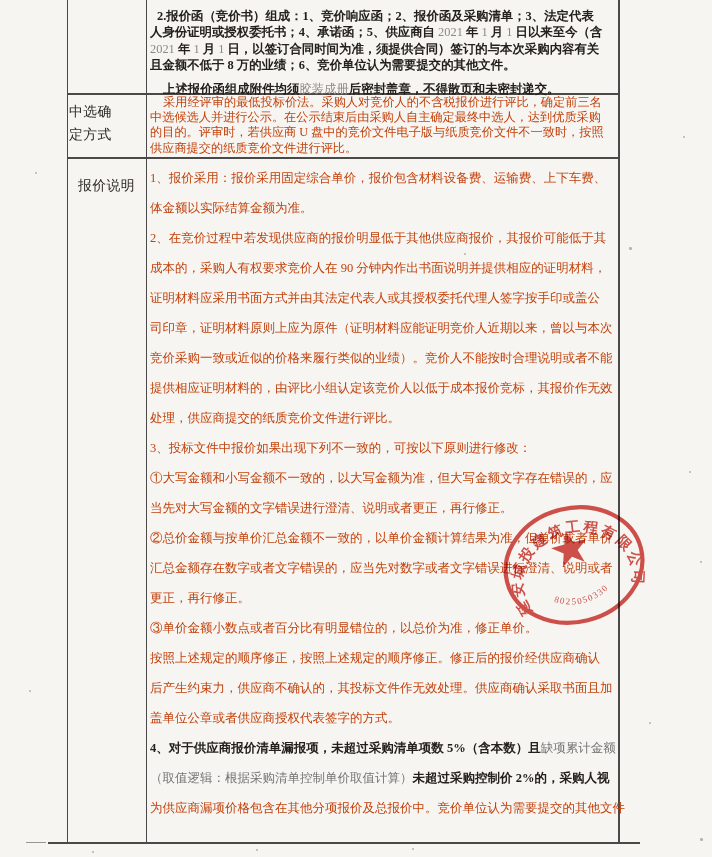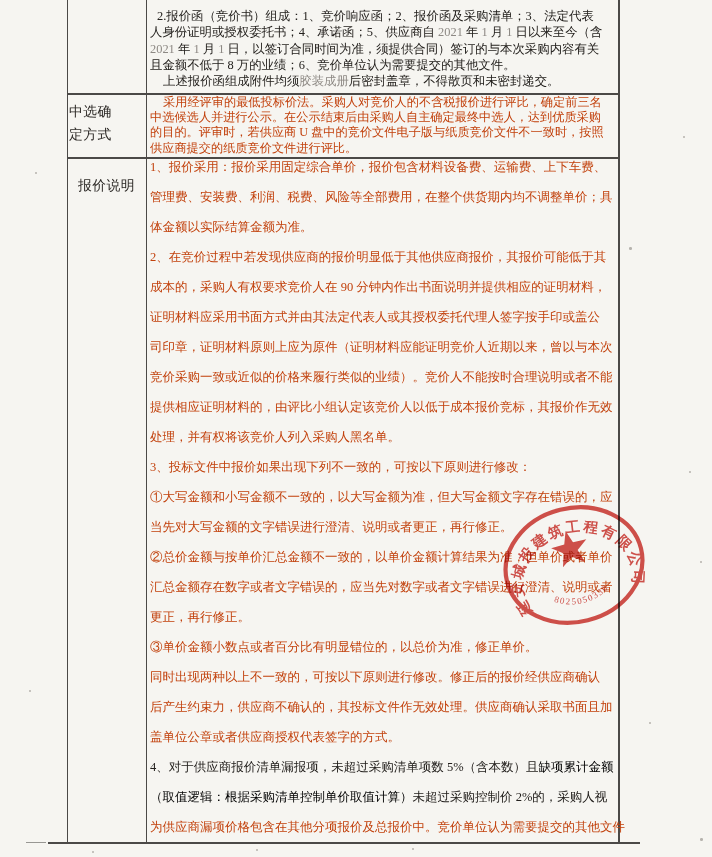--- a/index.html
+++ b/index.html
@@ -13,26 +13,26 @@
   .vline{position:absolute;top:0;width:1.5px;height:843px;background:#4b4947;}
   .hline{position:absolute;height:1.5px;background:#4b4947;}
   
   .label{position:absolute;color:#2b2825;letter-spacing:.5px;}
   .label-1{left:69px;top:100px;width:56px;font-size:13.8px;line-height:23px;}
   .label-2{left:67px;top:165px;width:79px;text-align:center;font-size:13.8px;margin-top:12px;}
   
   .content{position:absolute;left:150px;width:467px;}
   .c0{top:8px;font-size:12.4px;line-height:16.3px;}
   .c1{top:95px;font-size:12.2px;line-height:15.2px;}
-  .c2{top:152px;font-size:12.5px;line-height:30px;}
+  .c2{top:163px;font-size:12.5px;line-height:30px;}
   .tl{white-space:pre;}
   .sg-n{color:#c2410c;}
-  .sg-b{font-weight:400;color:#23201d;}
+  .sg-b{font-weight:700;color:#23201d;}
   .sg-g{color:#8d8984;}
-  .sg-m{color:#000000;}
+  .sg-m{color:#737373;}
   
   .stamp{
     position:absolute;left:499px;top:500px;width:150px;height:130px;
     transform:rotate(-14deg);
     mix-blend-mode:multiply;opacity:.88;
   }
   
   .sp{position:absolute;border-radius:50%;background:rgba(92,87,80,.42);}
   .dash{position:absolute;height:1.2px;background:rgba(75,73,70,.55);}
 </style>
@@ -50,47 +50,46 @@
   <div class="dash" style="top:842px;left:26px;width:20px"></div>
 
   <div class="label label-1">中选确定方式</div>
   <div class="label label-2">报价说明</div>
 
   <div class="content c0">
       <div class="tl" style="text-indent: 7px;"><span class="sg-b">2.报价函（竞价书）组成：1、竞价响应函；2、报价函及采购清单；3、法定代表</span></div>
       <div class="tl"><span class="sg-b">人身份证明或授权委托书；4、承诺函；5、供应商自 </span><span class="sg-g">2021</span><span class="sg-b"> 年 </span><span class="sg-g">1</span><span class="sg-b"> 月 </span><span class="sg-g">1</span><span class="sg-b"> 日以来至今（含</span></div>
       <div class="tl"><span class="sg-g">2021</span><span class="sg-b"> 年 </span><span class="sg-g">1</span><span class="sg-b"> 月 </span><span class="sg-g">1</span><span class="sg-b"> 日，以签订合同时间为准，须提供合同）签订的与本次采购内容有关</span></div>
       <div class="tl"><span class="sg-b">且金额不低于 8 万的业绩；6、竞价单位认为需要提交的其他文件。</span></div>
-      <div class="tl" style="text-indent: 13px;"><span class="sg-b">上述报价函组成附件均须</span><span class="sg-g">胶装成册</span><span class="sg-b">后密封盖章，不得散页和未密封递交。</span></div>
+      <div class="tl" style="text-indent: 13px; margin-top: 8px;"><span class="sg-b">上述报价函组成附件均须</span><span class="sg-g">胶装成册</span><span class="sg-b">后密封盖章，不得散页和未密封递交。</span></div>
     </div>
   <div class="content c1">
       <div class="tl" style="text-indent: 13px;"><span class="sg-n">采用经评审的最低投标价法。采购人对竞价人的不含税报价进行评比，确定前三名</span></div>
       <div class="tl"><span class="sg-n">中选候选人并进行公示。在公示结束后由采购人自主确定最终中选人，达到优质采购</span></div>
       <div class="tl"><span class="sg-n">的目的。评审时，若供应商 U 盘中的竞价文件电子版与纸质竞价文件不一致时，按照</span></div>
       <div class="tl"><span class="sg-n">供应商提交的纸质竞价文件进行评比。</span></div>
     </div>
   <div class="content c2">
       <div class="tl"><span class="sg-n">1、报价采用：报价采用固定综合单价，报价包含材料设备费、运输费、上下车费、</span></div>
-      <div class="tl"><span class="sg-n">管理费、安装费、利润、税费、风险等全部费用，在整个供货期内均不调整单价；具</span></div>
       <div class="tl"><span class="sg-n">体金额以实际结算金额为准。</span></div>
       <div class="tl"><span class="sg-n">2、在竞价过程中若发现供应商的报价明显低于其他供应商报价，其报价可能低于其</span></div>
       <div class="tl"><span class="sg-n">成本的，采购人有权要求竞价人在 90 分钟内作出书面说明并提供相应的证明材料，</span></div>
       <div class="tl"><span class="sg-n">证明材料应采用书面方式并由其法定代表人或其授权委托代理人签字按手印或盖公</span></div>
       <div class="tl"><span class="sg-n">司印章，证明材料原则上应为原件（证明材料应能证明竞价人近期以来，曾以与本次</span></div>
       <div class="tl"><span class="sg-n">竞价采购一致或近似的价格来履行类似的业绩）。竞价人不能按时合理说明或者不能</span></div>
       <div class="tl"><span class="sg-n">提供相应证明材料的，由评比小组认定该竞价人以低于成本报价竞标，其报价作无效</span></div>
-      <div class="tl"><span class="sg-n">处理，并有权将该竞价人列入采购人黑名单。</span></div>
+      <div class="tl"><span class="sg-n">处理，供应商提交的纸质竞价文件进行评比。</span></div>
       <div class="tl"><span class="sg-n">3、投标文件中报价如果出现下列不一致的，可按以下原则进行修改：</span></div>
       <div class="tl"><span class="sg-n">①大写金额和小写金额不一致的，以大写金额为准，但大写金额文字存在错误的，应</span></div>
       <div class="tl"><span class="sg-n">当先对大写金额的文字错误进行澄清、说明或者更正，再行修正。</span></div>
       <div class="tl"><span class="sg-n">②总价金额与按单价汇总金额不一致的，以单价金额计算结果为准，但单价或者单价</span></div>
       <div class="tl"><span class="sg-n">汇总金额存在数字或者文字错误的，应当先对数字或者文字错误进行澄清、说明或者</span></div>
       <div class="tl"><span class="sg-n">更正，再行修正。</span></div>
       <div class="tl"><span class="sg-n">③单价金额小数点或者百分比有明显错位的，以总价为准，修正单价。</span></div>
-      <div class="tl"><span class="sg-n">同时出现两种以上不一致的，可按以下原则进行修改。修正后的报价经供应商确认</span></div>
+      <div class="tl"><span class="sg-n">按照上述规定的顺序修正，按照上述规定的顺序修正。修正后的报价经供应商确认</span></div>
       <div class="tl"><span class="sg-n">后产生约束力，供应商不确认的，其投标文件作无效处理。供应商确认采取书面且加</span></div>
       <div class="tl"><span class="sg-n">盖单位公章或者供应商授权代表签字的方式。</span></div>
       <div class="tl"><span class="sg-b">4、对于供应商报价清单漏报项，未超过采购清单项数 5%（含本数）且</span><span class="sg-m">缺项累计金额</span></div>
       <div class="tl"><span class="sg-m">（取值逻辑：根据采购清单控制单价取值计算）</span><span class="sg-b">未超过采购控制价 2%的，采购人视</span></div>
       <div class="tl"><span class="sg-n">为供应商漏项价格包含在其他分项报价及总报价中。竞价单位认为需要提交的其他文件</span></div>
     </div>
 
   <div class="stamp">
     <svg width="150" height="130" viewBox="-75 -65 150 130">
       <ellipse cx="0" cy="0" rx="69" ry="57" fill="none" stroke="#cf3a34" stroke-width="4.2"></ellipse>

